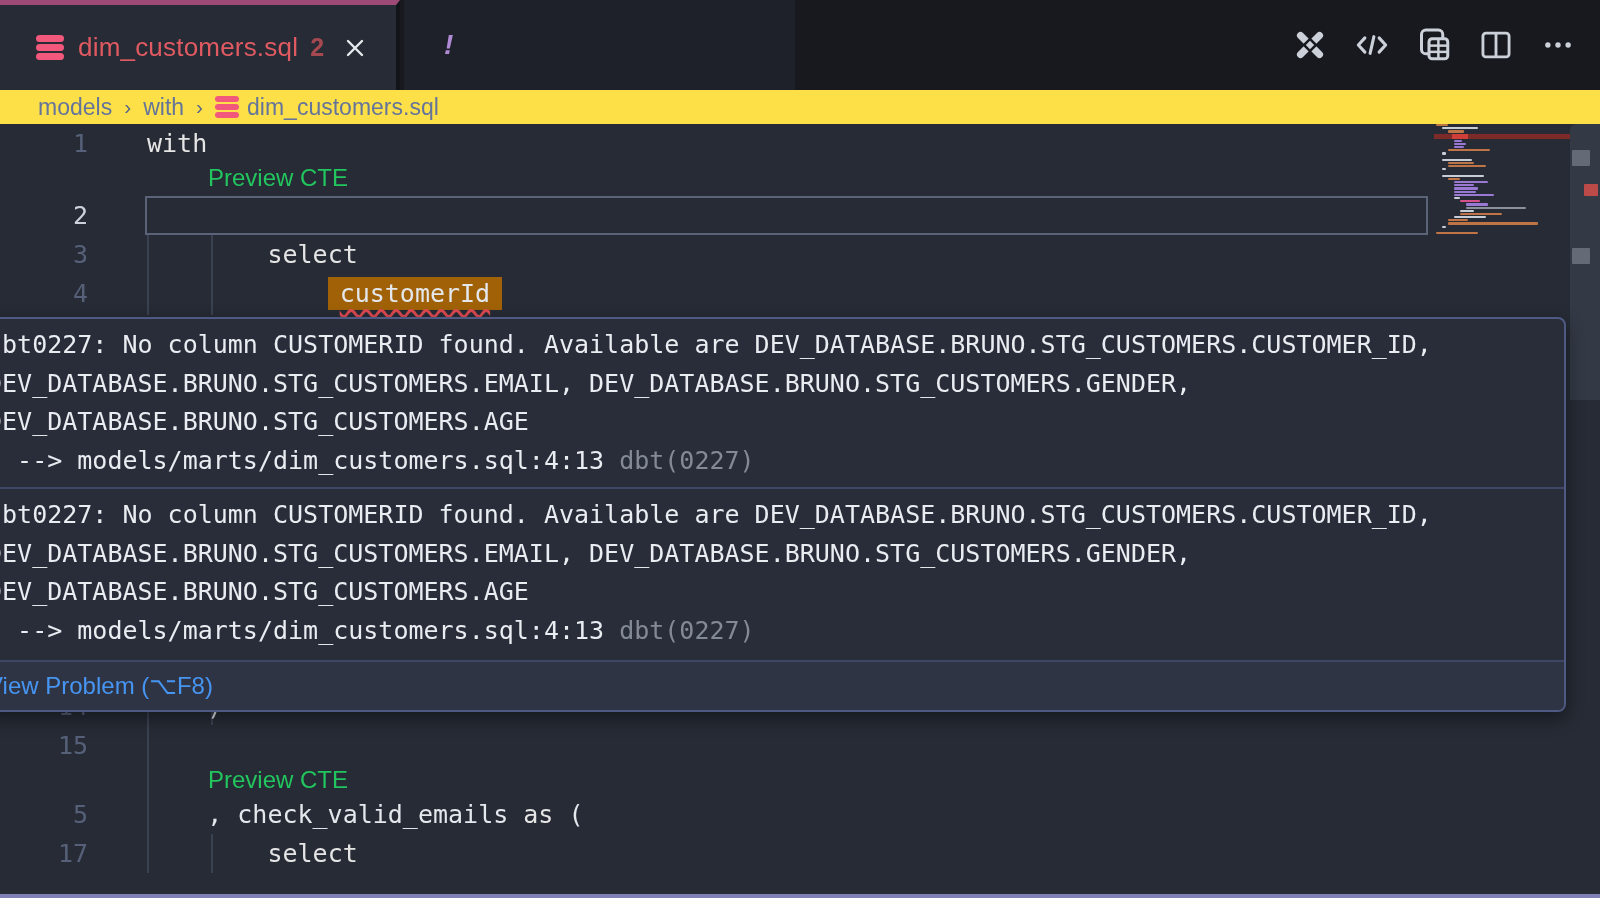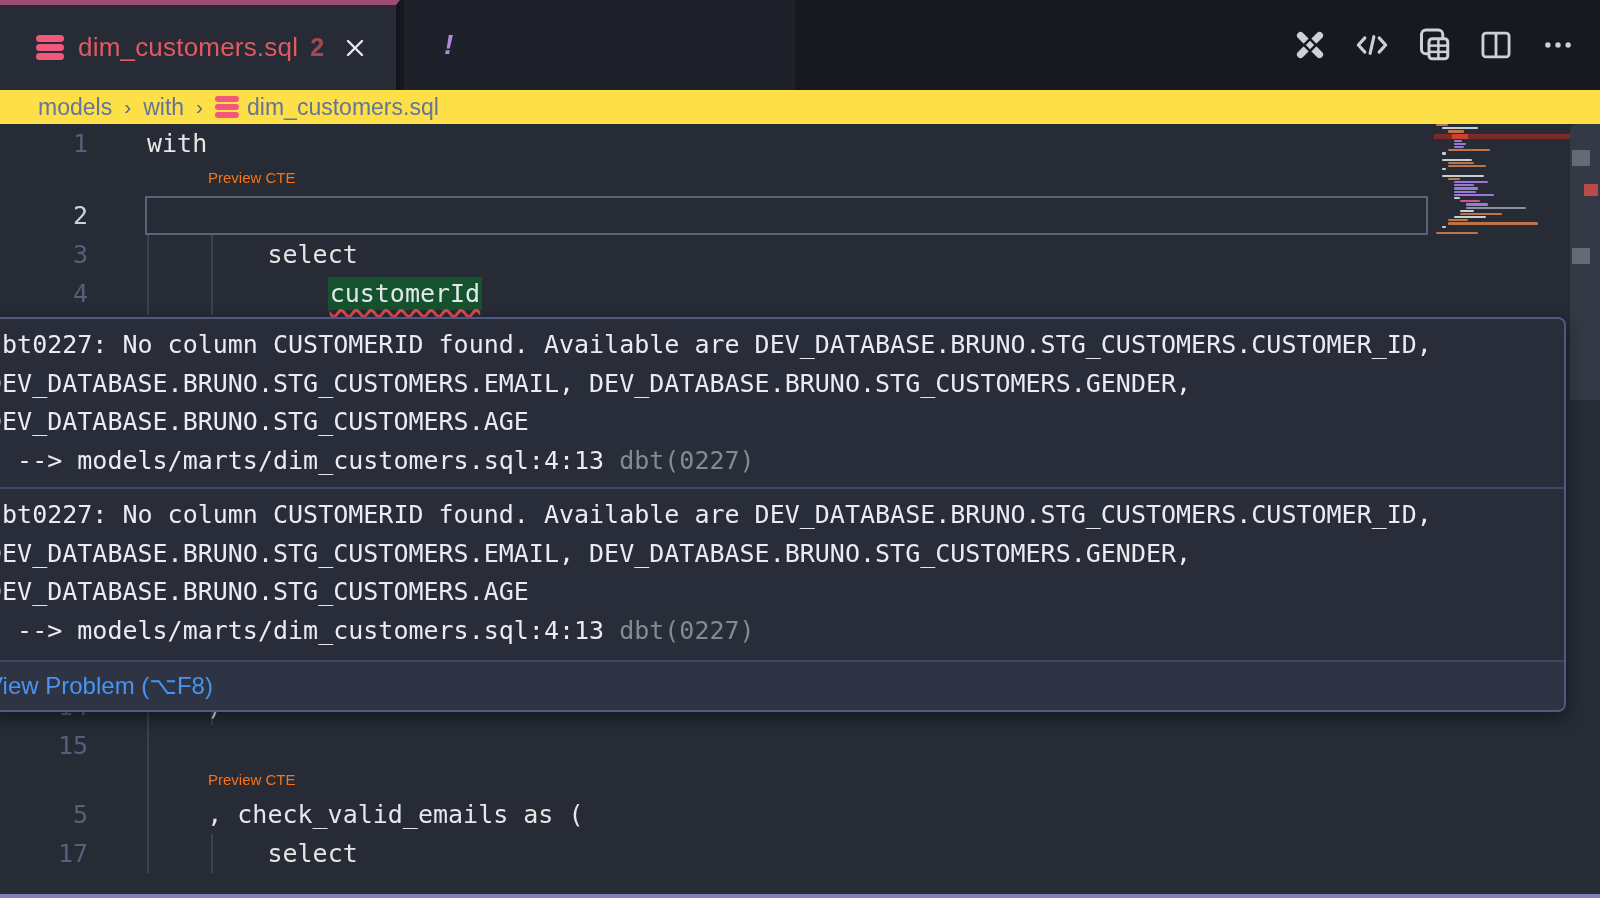--- a/index.html
+++ b/index.html
@@ -49,24 +49,24 @@
   .gutter.cur { color:#ccd2dd; }
   .codeline { position:absolute; left:147px; top:0; height:39px;
               font-family:"DejaVu Sans Mono", monospace; font-size:25px; line-height:39px;
               white-space:pre; color:#e4e7ec; }
   .kw { color:#e5e5e5; }
   .id { color:#e4e7ec; }
   .bracket { display:inline-block; border:2px solid #9aa0ab; border-radius:2px;
              padding:0 2px; margin-left:2px; line-height:30px; }
   .cursor { display:inline-block; width:3px; height:31px; background:#d8dce3;
             vertical-align:-6px; margin-left:1px; }
-  .errorword { background:#14532d; padding:2px 2px;
+  .errorword { background:#a16207; padding:2px 12px;
                text-decoration:underline wavy #de4a50 2.5px; text-underline-offset:7px; }
-  .lensline { position:absolute; left:208px; top:0; font-size:15px; line-height:30px;
-              color:#f97316; cursor:pointer; }
+  .lensline { position:absolute; left:208px; top:0; font-size:24px; line-height:30px;
+              color:#22c55e; cursor:pointer; }
   .current-line { position:absolute; left:145px; width:1283px; height:39px;
                   border:2px solid #5a6378; }
   .indent-guide { position:absolute; width:2px; background:#3a4150; }
 
   
   #minimap { position:absolute; left:1434px; top:124px; width:136px; height:120px; cursor:pointer; }
   .mmrow { position:relative; height:2.2px; margin-bottom:1px; }
   .mmbar { position:absolute; top:0; height:2.2px; border-radius:1px; }
   #mm-redband { position:absolute; left:0; width:136px; height:5px; background:#7c2b29; }
   #mm-redband i { position:absolute; left:18px; top:0; width:16px; height:5px; background:#cf3f38; }

